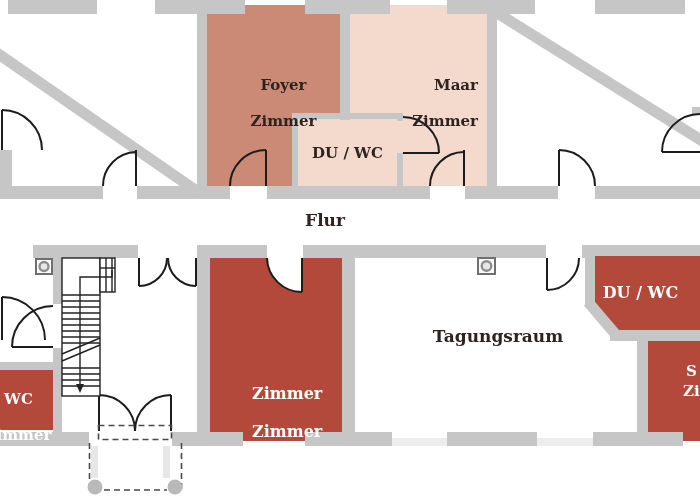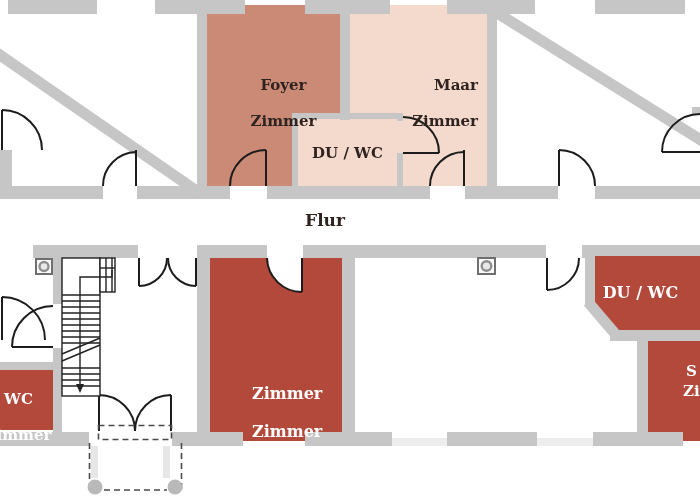--- a/index.html
+++ b/index.html
@@ -200,20 +200,21 @@
   <div class="lbl room-lbl" style="left:358px;top:58px;width:120px;text-align:right;">
     <span>Maar</span><br>
     <span>Zimmer</span>
   </div>
   <div class="lbl room-lbl" style="left:292px;top:144px;width:111px;">DU / WC</div>
   <div class="lbl area-lbl" style="left:275px;top:211px;width:100px;">Flur</div>
   <div class="lbl room-lbl lbl-white" style="left:216px;top:365px;width:120px;font-size:16px;line-height:19px;">
     <span>Zimmer</span><br>
     <span>Zimmer</span>
   </div>
+  <div class="lbl area-lbl" style="left:418px;top:327px;width:160px;">Tagungsraum</div>
   <div class="lbl room-lbl lbl-white" style="left:585px;top:284px;width:111px;font-size:16px;">DU / WC</div>
 
   <div class="lbl room-lbl lbl-white" style="left:-52px;top:372px;width:120px;">
     <span>WC</span><br>
     <span>Zimmer</span>
   </div>
   <div class="lbl room-lbl lbl-white" style="left:686px;top:362px;width:40px;text-align:left;">S</div>
   <div class="lbl room-lbl lbl-white" style="left:683px;top:382px;width:40px;text-align:left;">Zi</div>
 
 </div>

